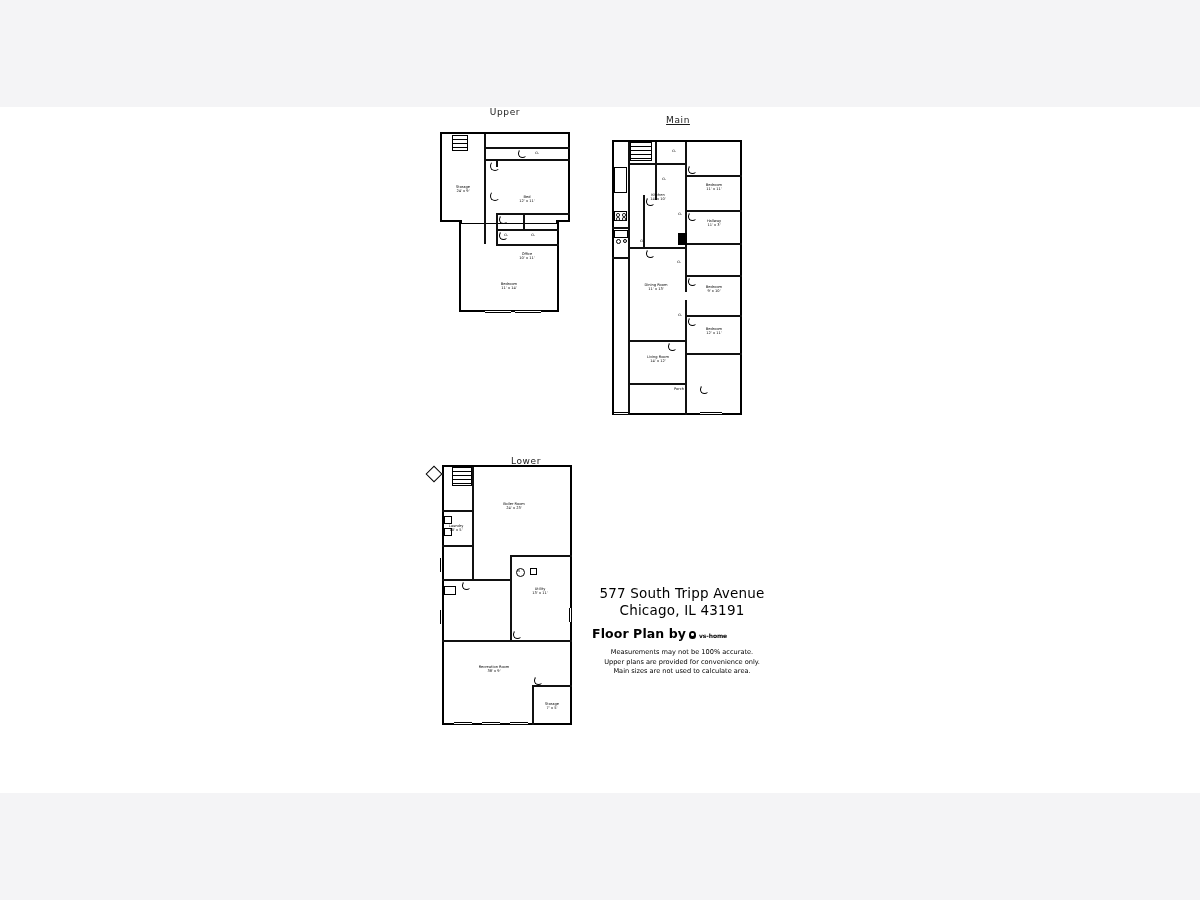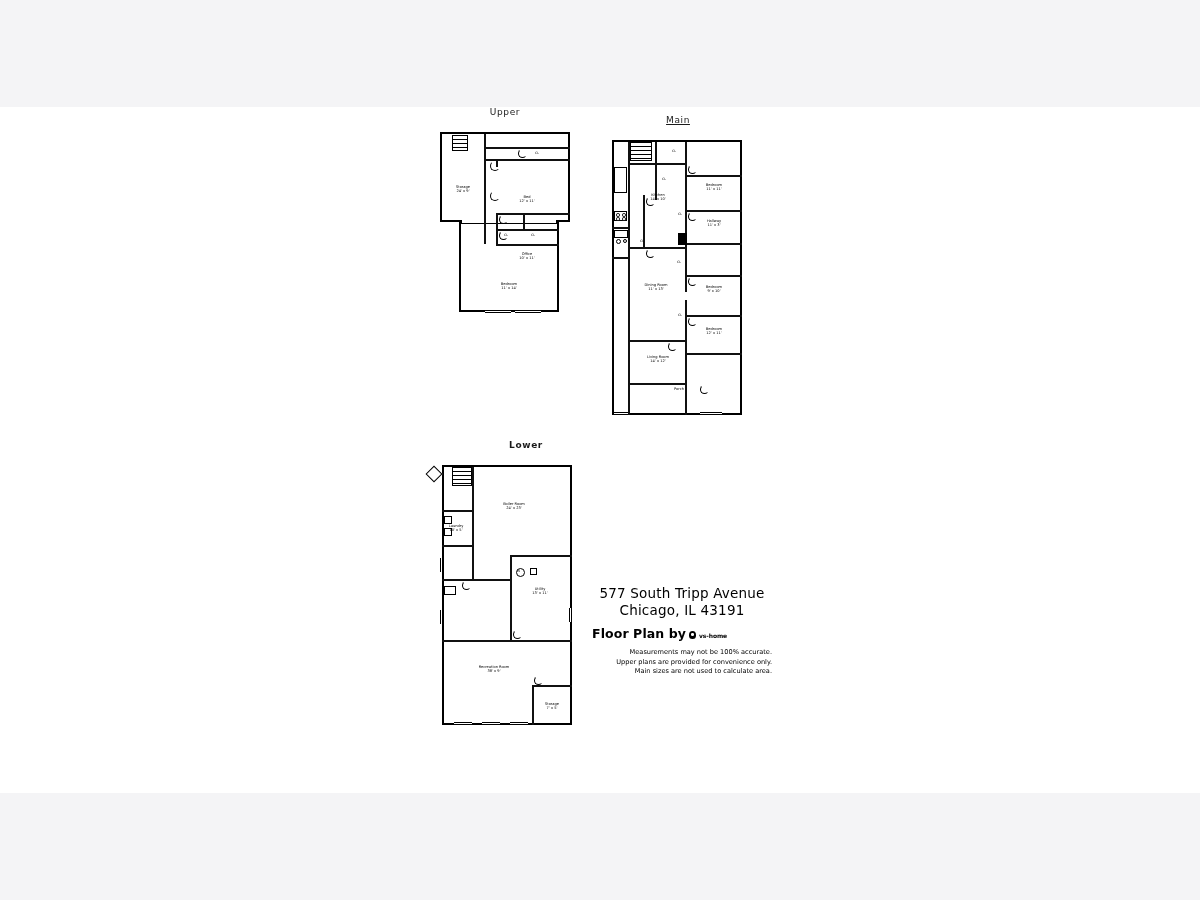--- a/index.html
+++ b/index.html
@@ -162,21 +162,21 @@
     font-size: 6px;
     font-weight: bold;
     letter-spacing: -0.1px;
     position: relative;
     top: 2px;
   }
   .disclaimer {
     font-family: "DejaVu Sans", sans-serif;
     font-size: 6.6px;
     line-height: 1.45;
-    text-align: right;
+    text-align: center;
     width: 180px;
     color: #000;
   }
   .disclaimer div { white-space: nowrap; }
 </style>
 </head>
 <body>
 
 <div id="page">
   <div class="sheet">
@@ -324,21 +324,21 @@
 
       <div class="tag" style="left:72px; top:34px;">CL</div>
       <div class="tag" style="left:62px; top:62px;">CL</div>
       <div class="tag" style="left:78px; top:97px;">CL</div>
       <div class="tag" style="left:40px; top:124px;">CL</div>
       <div class="tag" style="left:77px; top:145px;">CL</div>
       <div class="tag" style="left:78px; top:198px;">CL</div>
     </div>
 
     <div class="plan" style="left:430px; top:333px; width:160px; height:290px;">
-      <div class="plan-title" style="left:96px; top:0px; transform:translateX(-50%);font-weight:bold;">Lower</div>
+      <div class="plan-title" style="left:96px; top:16px; transform:translateX(-50%);">Lower</div>
 
       <div class="outline" style="left:12px; top:25px; width:130px; height:260px;"></div>
 
       <div class="wall-thin" style="left:42px; top:27px; width:1.6px; height:112px;"></div>
       <div class="wall-thin" style="left:12px; top:70px; width:31px; height:1.6px;"></div>
       <div class="wall-thin" style="left:12px; top:105px; width:31px; height:1.6px;"></div>
       <div class="wall-thin" style="left:12px; top:139px; width:68px; height:1.6px;"></div>
       <div class="wall-thin" style="left:12px; top:200px; width:130px; height:1.6px;"></div>
       <div class="wall-thin" style="left:80px; top:115px; width:1.6px; height:86px;"></div>
       <div class="wall-thin" style="left:80px; top:115px; width:62px; height:1.6px;"></div>

